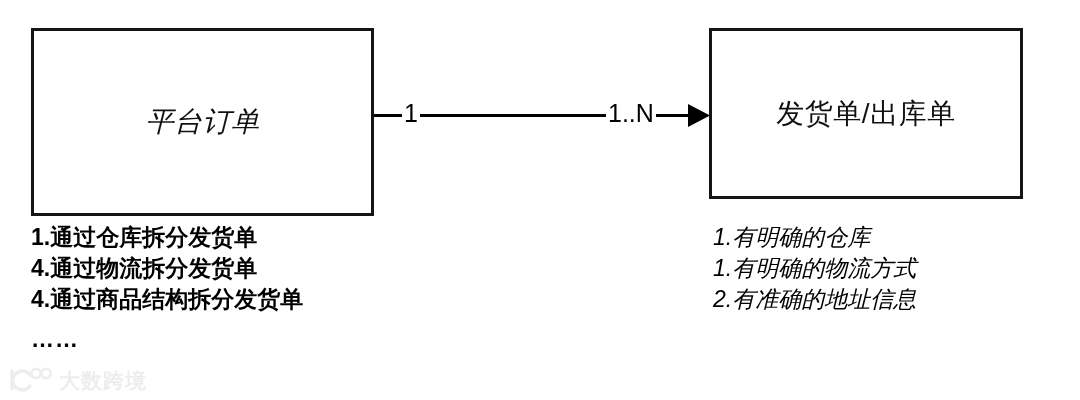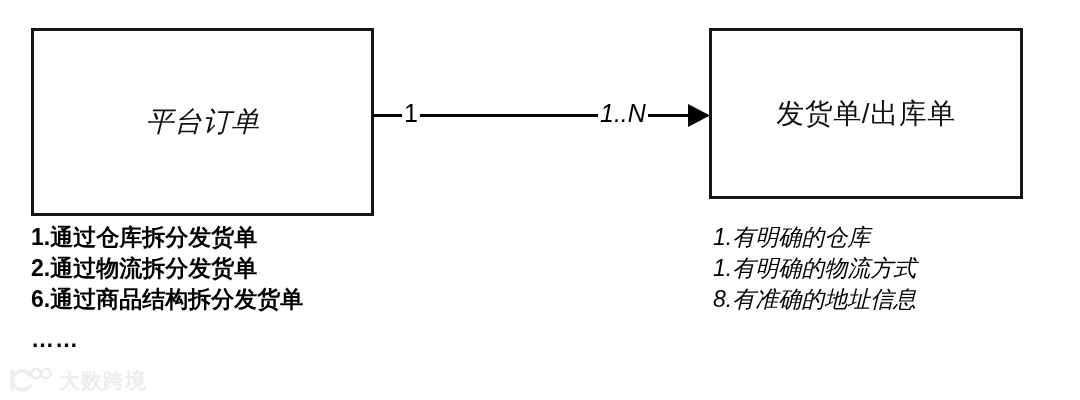--- a/index.html
+++ b/index.html
@@ -69,23 +69,22 @@
     color: #000000;
     white-space: nowrap;
     background: #ffffff;
     padding: 0 2px;
   }
   #label-one {
     left: 28px;
     top: 2px;
   }
   #label-many {
-    left: 224px;
+    left: 232px;
     top: 2px;
-    font-style: italic;
   }
 
   
   .notes {
     position: absolute;
     font-size: 23px;
     line-height: 31px;
     color: #000000;
     white-space: nowrap;
   }
@@ -145,29 +144,29 @@
     <span class="conn-label" id="label-one">1</span>
     <span class="conn-label" id="label-many">1..N</span>
   </div>
 
   <div class="entity-box" id="box-shipment">
     <span class="entity-title">发货单/出库单</span>
   </div>
 
   <div class="notes" id="notes-left">
     <span class="note-line">1.通过仓库拆分发货单</span>
-    <span class="note-line">2.通过物流拆分发货单</span>
-    <span class="note-line">6.通过商品结构拆分发货单</span>
+    <span class="note-line">4.通过物流拆分发货单</span>
+    <span class="note-line">4.通过商品结构拆分发货单</span>
     <span class="note-ellipsis">……</span>
   </div>
 
   <div class="notes" id="notes-right">
     <span class="note-line">1.有明确的仓库</span>
     <span class="note-line">1.有明确的物流方式</span>
-    <span class="note-line">8.有准确的地址信息</span>
+    <span class="note-line">2.有准确的地址信息</span>
   </div>
 
   <div id="watermark">
     <svg width="46" height="26" viewBox="0 0 46 26">
       <path d="M6 4 L6 22" stroke="#ececec" stroke-width="3.4" stroke-linecap="round" fill="none"></path>
       <path d="M24 8 A9.5 9.5 0 1 0 24 19" stroke="#ececec" stroke-width="3.4" stroke-linecap="round" fill="none"></path>
       <circle cx="30" cy="6.5" r="4.6" fill="none" stroke="#ececec" stroke-width="2.6"></circle>
       <circle cx="40" cy="6.5" r="4.6" fill="none" stroke="#ececec" stroke-width="2.6"></circle>
     </svg>
     <span id="watermark-text">大数跨境</span>

